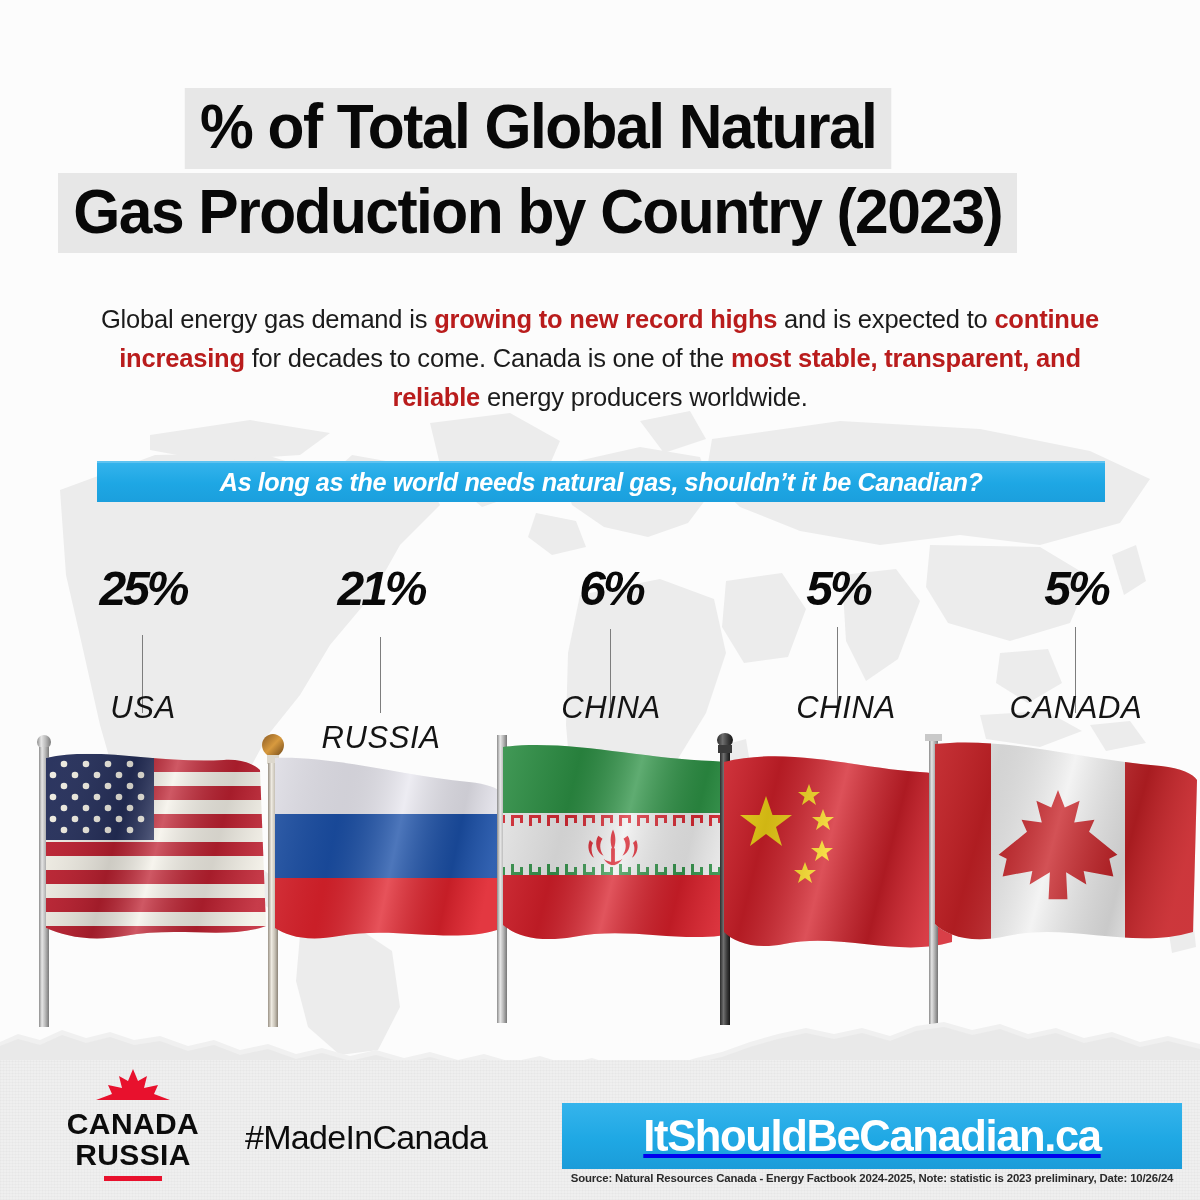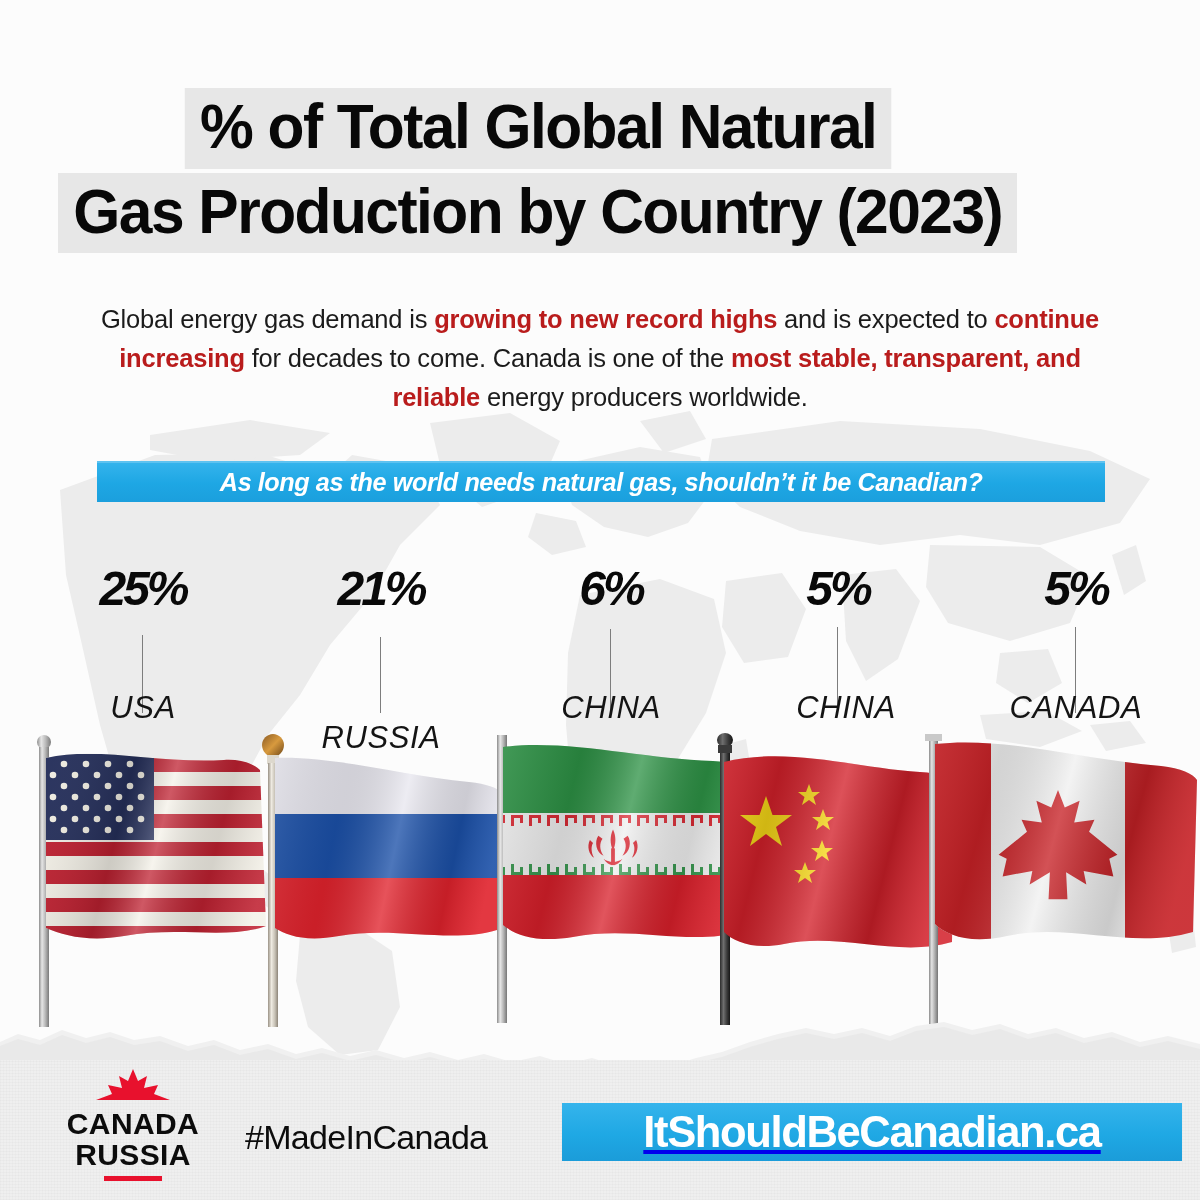--- a/index.html
+++ b/index.html
@@ -149,21 +149,21 @@
     font-weight: normal;
     font-size: 34px;
     color: #0c0c0c;
     letter-spacing: -0.7px;
     white-space: nowrap;
   }
 
   #urlbar {
     position: absolute;
     left: 562px; top: 1103px;
-    width: 620px; height: 58px;
+    width: 620px; height: 66px;
     background: linear-gradient(180deg, #35b4ec 0%, #1fa8e4 55%, #1b9cd9 100%);
     display: flex; align-items: center; justify-content: center;
   }
   #url-text {
     color: #ffffff;
     font-weight: bold;
     font-size: 44px;
     letter-spacing: -1.4px;
     white-space: nowrap;
     transform: scaleX(0.99);
@@ -627,14 +627,15 @@
     <div class="logo-word">RUSSIA</div>
     <div id="logo-rule"></div>
   </div>
 
   <div id="hashtag">#MadeInCanada</div>
 
   <a id="urlbar" href="#">
     <span id="url-text">ItShouldBeCanadian.ca</span>
   </a>
 
+  <div id="source">Source: Natural Resources Canada - Energy Factbook 2024-2025, Note: statistic is 2023 preliminary, Date: 10/26/24</div>
 
 </div>
 
 </body></html>

